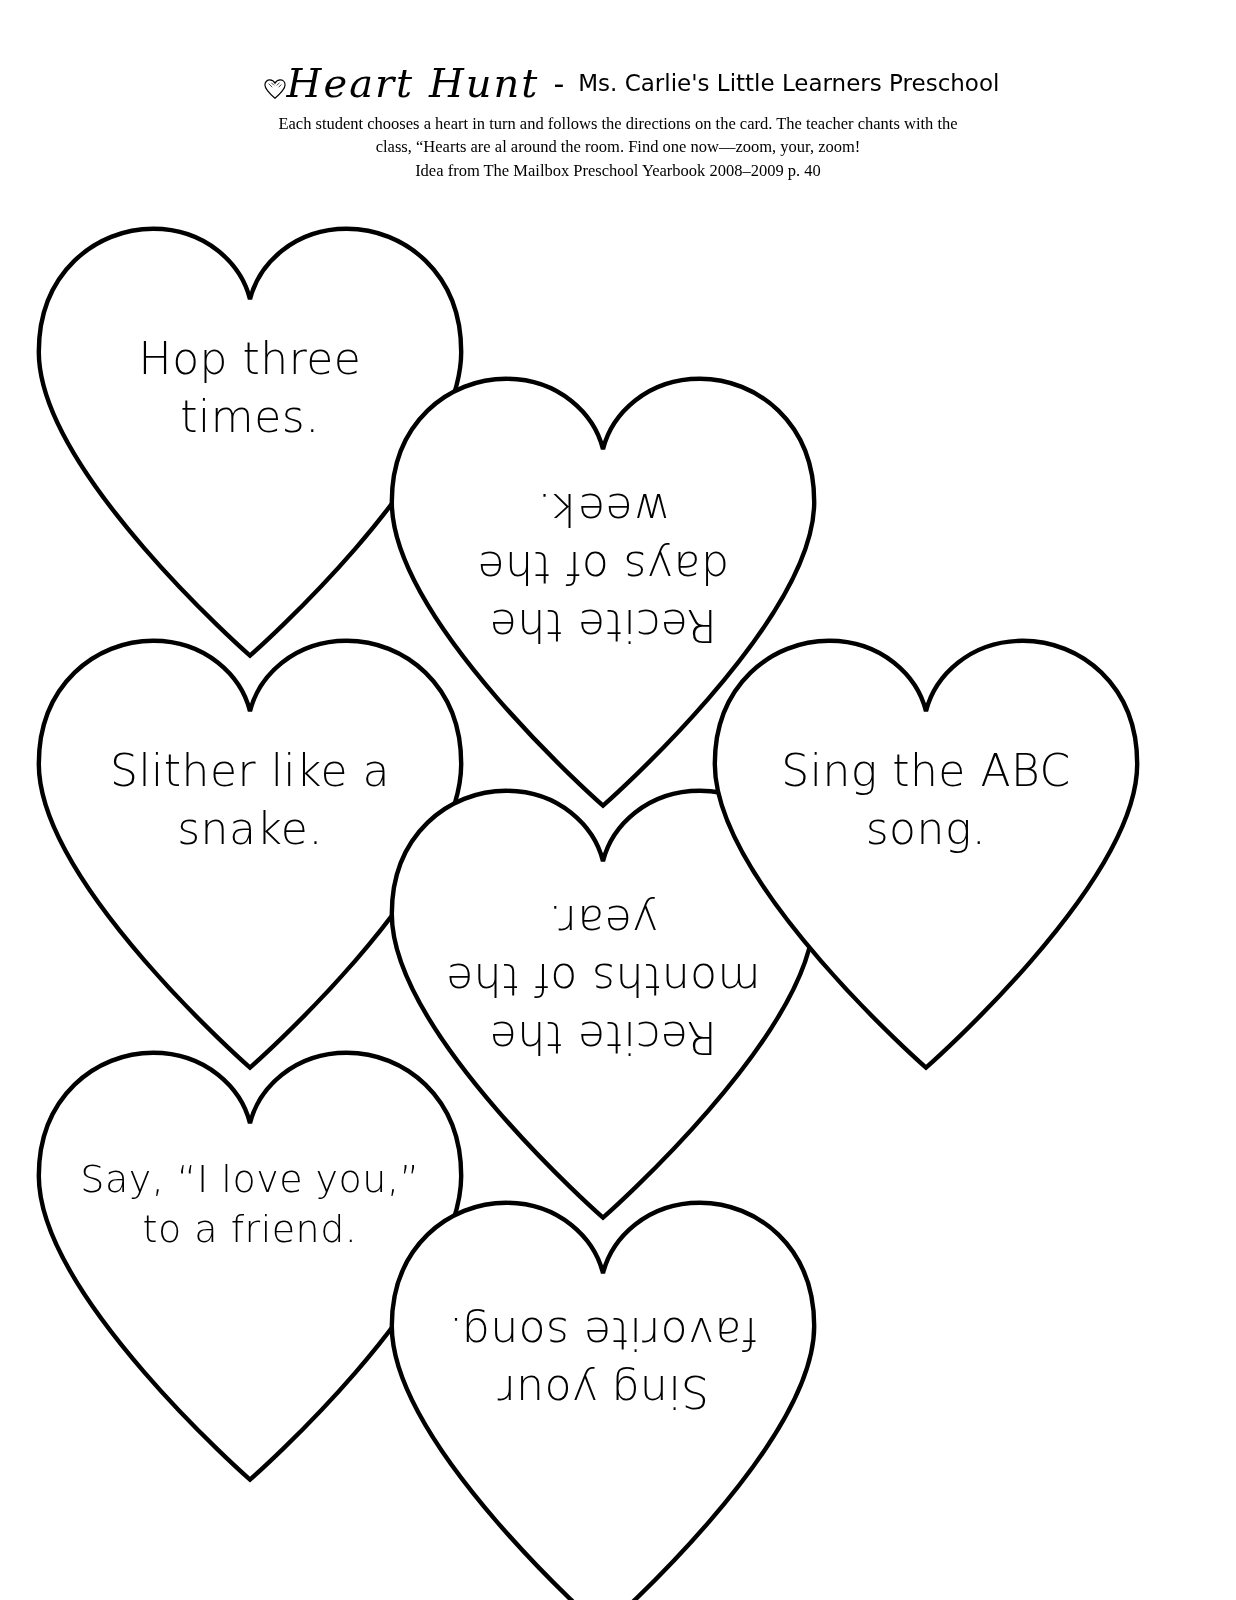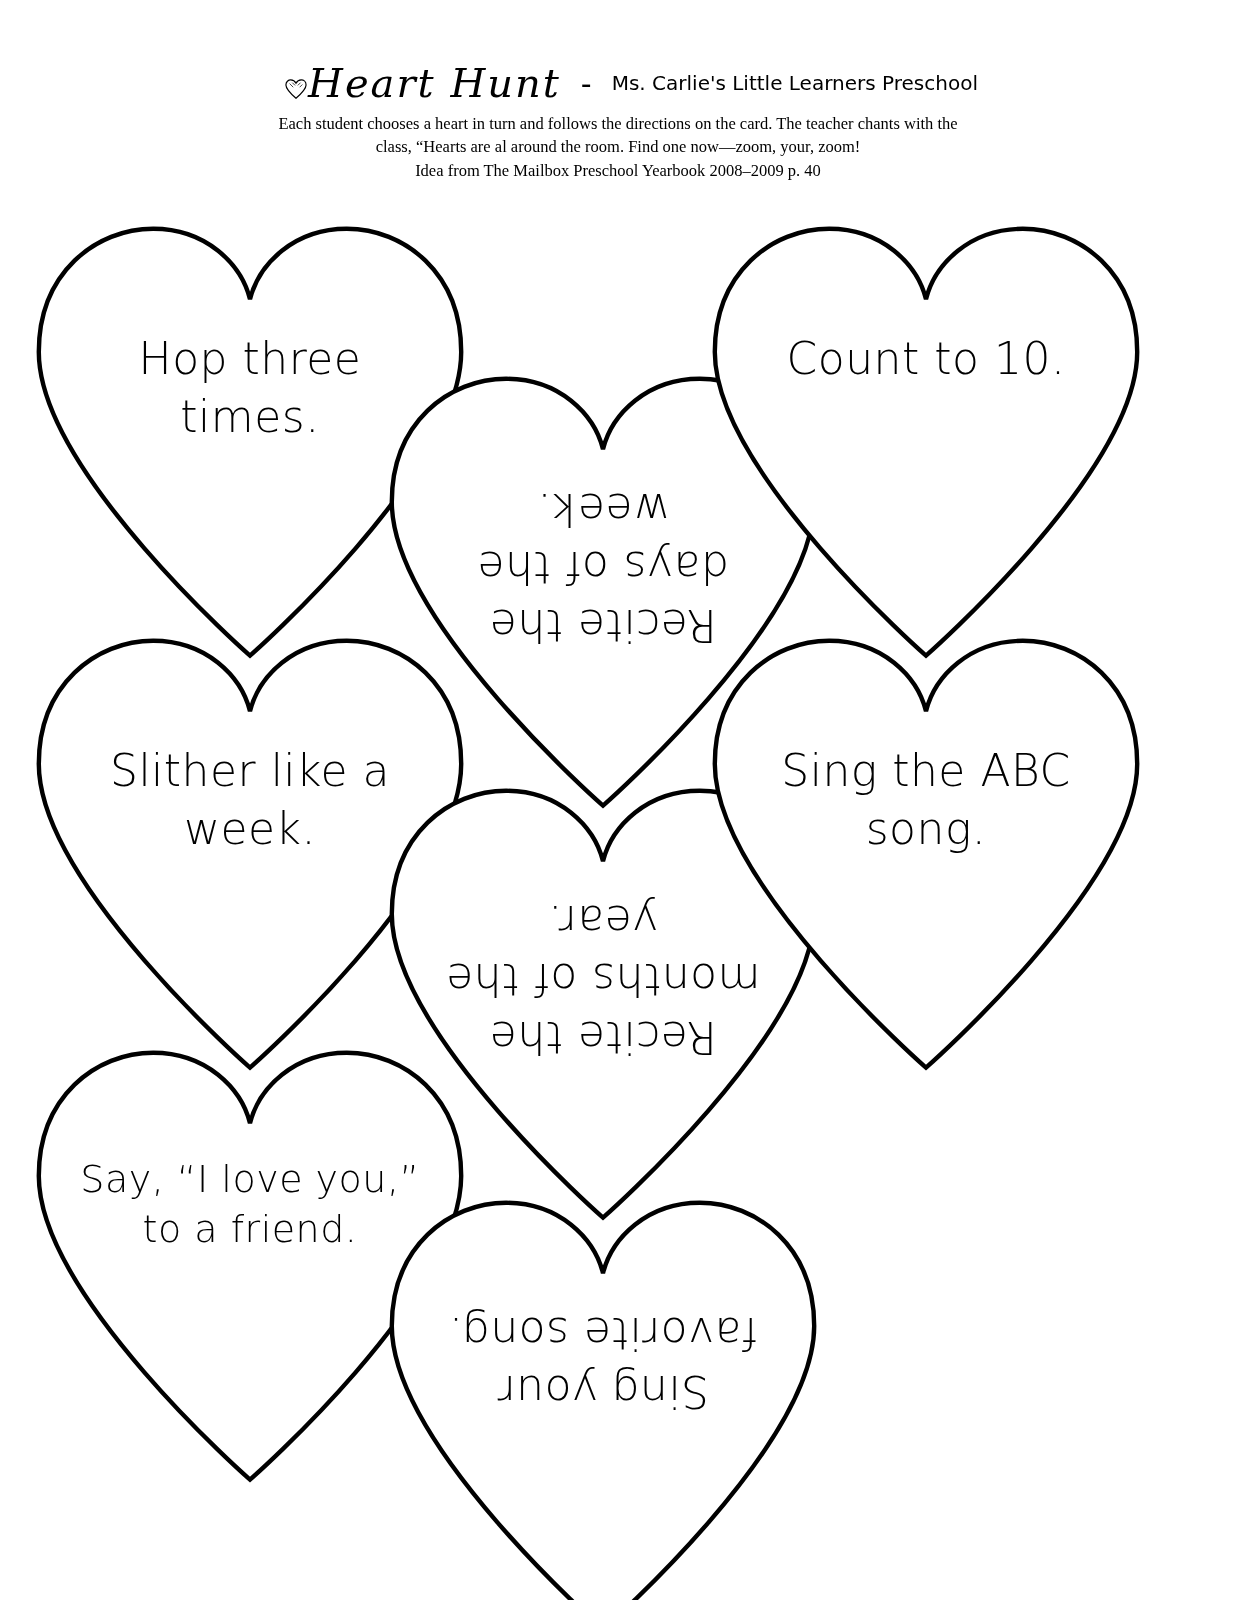--- a/index.html
+++ b/index.html
@@ -21,21 +21,21 @@
     position: absolute;
     top: 60px;
     left: 0;
     width: 1236px;
     text-align: center;
   }
   .title-row {
     display: flex;
     align-items: center;
     justify-content: center;
-    gap: 16px;
+    gap: 10px;
     white-space: nowrap;
     padding-left: 27px;
   }
   .title-fancy {
     font-family: "DejaVu Serif", serif;
     font-size: 40px;
     letter-spacing: 2px;
     position: relative;
     display: inline-block;
     font-style: italic;
@@ -47,21 +47,21 @@
     position: relative;
     vertical-align: -2px;
     margin-right: 1px;
   }
   .title-fancy .mini-heart svg { display: block; }
   .title-dash {
     font-size: 30px;
     padding: 0 4px;
   }
   .subtitle-school {
-    font-size: 20px;
+    font-size: 23px;
     font-family: "DejaVu Sans", sans-serif;
   }
   .desc {
     margin-top: 6px;
     font-size: 16.5px;
     line-height: 1.42;
     width: 900px;
     margin-left: auto;
     margin-right: auto;
   }
@@ -146,32 +146,26 @@
     <div class="txt">Hop three times.</div>
   </div>
 
   <div class="heart c2 r1m flip">
     <svg viewBox="0 0 100 100" preserveAspectRatio="none">
       <path d="M50 99 C50 99 2 57 2 30 C2 12 15 2 28 2 C40 2 48 10 50 18 C52 10 60 2 72 2 C85 2 98 12 98 30 C98 57 50 99 50 99 Z" fill="#fff" stroke="#000" stroke-width="1"></path>
     </svg>
     <div class="txt">Recite the days of the week.</div>
   </div>
 
-  <div class="heart c3 r1">
-    <svg viewBox="0 0 100 100" preserveAspectRatio="none">
-      <path d="M50 99 C50 99 2 57 2 30 C2 12 15 2 28 2 C40 2 48 10 50 18 C52 10 60 2 72 2 C85 2 98 12 98 30 C98 57 50 99 50 99 Z" fill="#fff" stroke="#000" stroke-width="1"></path>
-    </svg>
-    <div class="txt">Count to 10.</div>
-  </div>
 
   <div class="heart c1 r2">
     <svg viewBox="0 0 100 100" preserveAspectRatio="none">
       <path d="M50 99 C50 99 2 57 2 30 C2 12 15 2 28 2 C40 2 48 10 50 18 C52 10 60 2 72 2 C85 2 98 12 98 30 C98 57 50 99 50 99 Z" fill="#fff" stroke="#000" stroke-width="1"></path>
     </svg>
-    <div class="txt">Slither like a week.</div>
+    <div class="txt">Slither like a snake.</div>
   </div>
 
   <div class="heart c2 r2m flip">
     <svg viewBox="0 0 100 100" preserveAspectRatio="none">
       <path d="M50 99 C50 99 2 57 2 30 C2 12 15 2 28 2 C40 2 48 10 50 18 C52 10 60 2 72 2 C85 2 98 12 98 30 C98 57 50 99 50 99 Z" fill="#fff" stroke="#000" stroke-width="1"></path>
     </svg>
     <div class="txt">Recite the months of the year.</div>
   </div>
 
   <div class="heart c3 r2">

